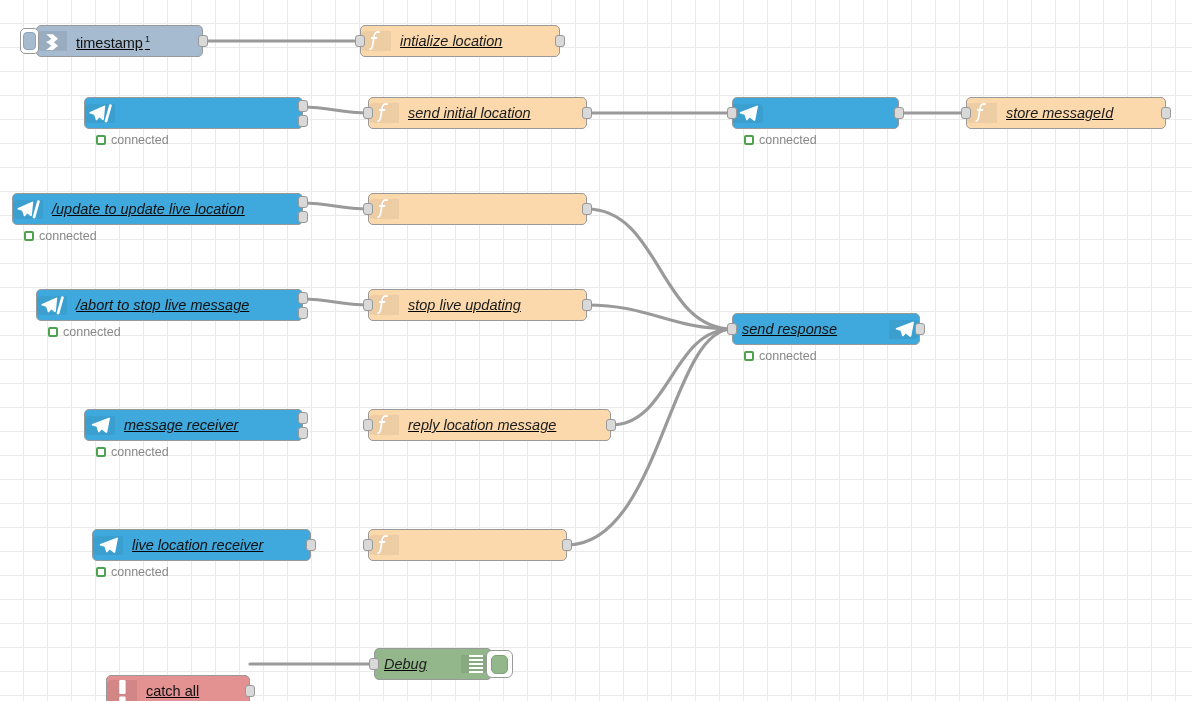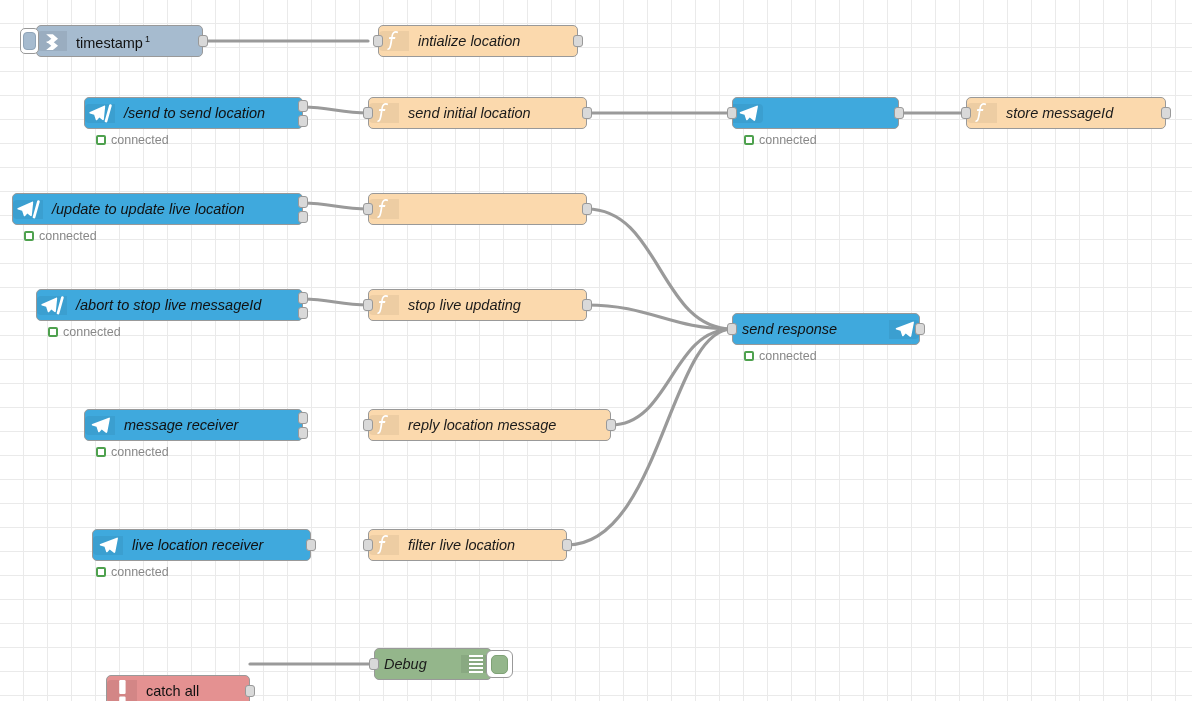--- a/index.html
+++ b/index.html
@@ -39,20 +39,21 @@
     align-items: stretch;
     overflow: visible;
   }
 
   .node .body {
     display: flex;
     align-items: center;
     flex: 1 1 auto;
     overflow: hidden;
     border-radius: 4px;
+    text-decoration: underline;
   }
 
   .node-label {
     font-style: italic;
     font-size: 14.5px;
     color: #1a1a1a;
     white-space: nowrap;
     padding: 0 9px;
     line-height: 30px;
   }
@@ -207,21 +208,21 @@
               <svg width="19" height="20" viewBox="0 0 24 24">
                 <path d="M4 3.5h8.5l6.5 5.5-6.5 5.5H4l6.5-5.5Z" fill="#ffffff"></path>
                 <path d="M4 12.5h8.5l6.5 5.5-6.5 5.5H4l6.5-5.5Z" fill="#ffffff"></path>
               </svg>
             </span>
           </div>
           <span class="node-label">timestamp<sup class="sup">1</sup></span>
         </div>
         <div class="port out" style="top: 9px;"></div>
       </div>
-      <div class="node n-function" style="left: 378px; top: 25px; width: 200px;">
+      <div class="node n-function" style="left: 360px; top: 25px; width: 200px;">
         <div class="body">
           <div class="iconbox">
             <span style="display: flex; align-items: center; justify-content: center;">
               <svg width="16" height="20" viewBox="0 0 16 20">
                 <path d="M11.6 2.2c-1.0-0.7-2.6-0.8-3.6 0.2C7.2 3.3 7.0 4.6 6.8 6.0H9.4L9.0 8.1H6.5C6.0 11.6 5.6 14.9 4.6 17.0c-0.6 1.3-1.9 2.3-3.3 1.9l0.4-1.7c0.7 0.1 1.2-0.4 1.5-1.2c0.7-1.7 1.1-4.7 1.6-7.9H2.9L3.3 6.0h1.9C5.5 3.9 6.0 2.2 7.2 1.1C8.6-0.2 10.9-0.1 12.2 0.8Z" fill="#ffffff"></path>
               </svg>
             </span>
           </div>
           <span class="node-label">intialize location</span>
         </div>
@@ -231,21 +232,20 @@
       <div class="node n-telegram" style="left: 84px; top: 97px; width: 219px;">
         <div class="body">
           <div class="iconbox">
             <span style="display: flex; align-items: center; justify-content: center;">
               <svg width="25" height="19" viewBox="0 0 30 24">
                 <path d="M19.5 2.1L1.6 10.2c-0.9 0.35-0.85 1.6 0.05 1.85l5.3 1.6 2.05 6.2c0.25 0.75 1.2 0.95 1.75 0.35l2.8-3.0 4.0 3.0c0.6 0.45 1.5 0.1 1.65-0.65L20.9 3.1C21.05 2.3 20.25 1.8 19.5 2.1Z" fill="#ffffff"></path>
                 <path d="M27.5 2.0L22.0 21.5" stroke="#ffffff" stroke-width="3.4" stroke-linecap="round"></path>
               </svg>
             </span>
           </div>
-          <span class="node-label" style="flex: 1 1 auto;">/send to send location</span>
         </div>
         <div class="port out" style="top: 2px;"></div>
         <div class="port out" style="top: 17px;"></div>
       </div>
       <div class="status" style="left: 96px; top: 133px;">
         <span class="dot"></span>
         <span class="txt">connected</span>
       </div>
       <div class="node n-function" style="left: 368px; top: 97px; width: 219px;">
         <div class="body">
@@ -327,21 +327,21 @@
       <div class="node n-telegram" style="left: 36px; top: 289px; width: 267px;">
         <div class="body">
           <div class="iconbox">
             <span style="display: flex; align-items: center; justify-content: center;">
               <svg width="25" height="19" viewBox="0 0 30 24">
                 <path d="M19.5 2.1L1.6 10.2c-0.9 0.35-0.85 1.6 0.05 1.85l5.3 1.6 2.05 6.2c0.25 0.75 1.2 0.95 1.75 0.35l2.8-3.0 4.0 3.0c0.6 0.45 1.5 0.1 1.65-0.65L20.9 3.1C21.05 2.3 20.25 1.8 19.5 2.1Z" fill="#ffffff"></path>
                 <path d="M27.5 2.0L22.0 21.5" stroke="#ffffff" stroke-width="3.4" stroke-linecap="round"></path>
               </svg>
             </span>
           </div>
-          <span class="node-label" style="flex: 1 1 auto;">/abort to stop live messageId</span>
+          <span class="node-label" style="flex: 1 1 auto;">/abort to stop live message</span>
         </div>
         <div class="port out" style="top: 2px;"></div>
         <div class="port out" style="top: 17px;"></div>
       </div>
       <div class="status" style="left: 48px; top: 325px;">
         <span class="dot"></span>
         <span class="txt">connected</span>
       </div>
       <div class="node n-function" style="left: 368px; top: 289px; width: 219px;">
         <div class="body">
@@ -426,21 +426,20 @@
       </div>
       <div class="node n-function" style="left: 368px; top: 529px; width: 199px;">
         <div class="body">
           <div class="iconbox">
             <span style="display: flex; align-items: center; justify-content: center;">
               <svg width="16" height="20" viewBox="0 0 16 20">
                 <path d="M11.6 2.2c-1.0-0.7-2.6-0.8-3.6 0.2C7.2 3.3 7.0 4.6 6.8 6.0H9.4L9.0 8.1H6.5C6.0 11.6 5.6 14.9 4.6 17.0c-0.6 1.3-1.9 2.3-3.3 1.9l0.4-1.7c0.7 0.1 1.2-0.4 1.5-1.2c0.7-1.7 1.1-4.7 1.6-7.9H2.9L3.3 6.0h1.9C5.5 3.9 6.0 2.2 7.2 1.1C8.6-0.2 10.9-0.1 12.2 0.8Z" fill="#ffffff"></path>
               </svg>
             </span>
           </div>
-          <span class="node-label">filter live location</span>
         </div>
         <div class="port in" style="top: 9px;"></div>
         <div class="port out" style="top: 9px;"></div>
       </div>
       <div class="node n-catch" style="left: 106px; top: 675px; width: 144px;">
         <div class="body">
           <div class="iconbox">
             <span style="display: flex; align-items: center; justify-content: center;">
               <svg width="9" height="22" viewBox="0 0 9 22">
                 <rect x="1.2" y="0" width="6.4" height="14" rx="1.2" fill="#ffffff"></rect>

